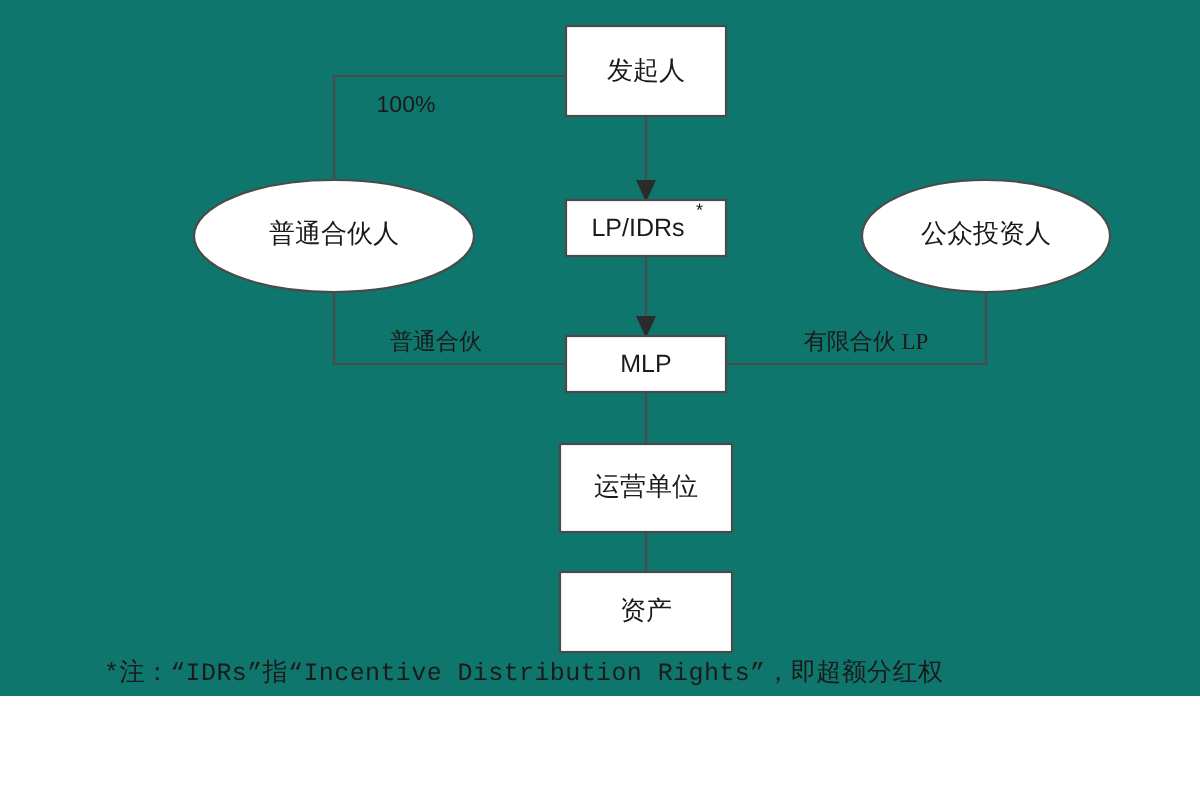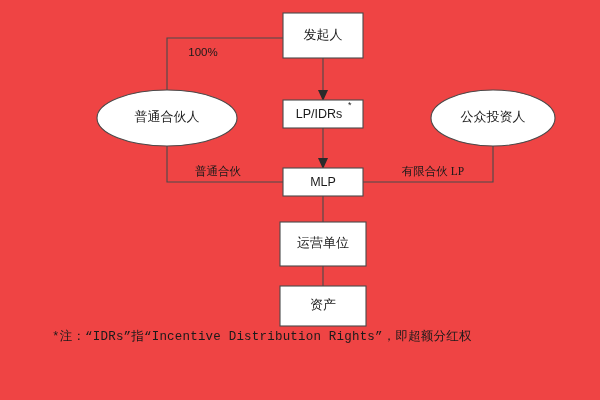--- a/index.html
+++ b/index.html
@@ -3,22 +3,22 @@
 <meta charset="utf-8">
 <style>
   html, body {
     margin: 0;
     padding: 0;
     background: #ffffff;
   }
   #page {
     position: relative;
     width: 600px;
-    height: 400px;
-    background: #ef4444;
+    height: 348px;
+    background: #0f766e;
     overflow: hidden;
     font-family: "Liberation Serif", serif;
   }
   #diagram-svg {
     position: absolute;
     left: 0;
     top: 0;
     width: 600px;
     height: 400px;
   }

